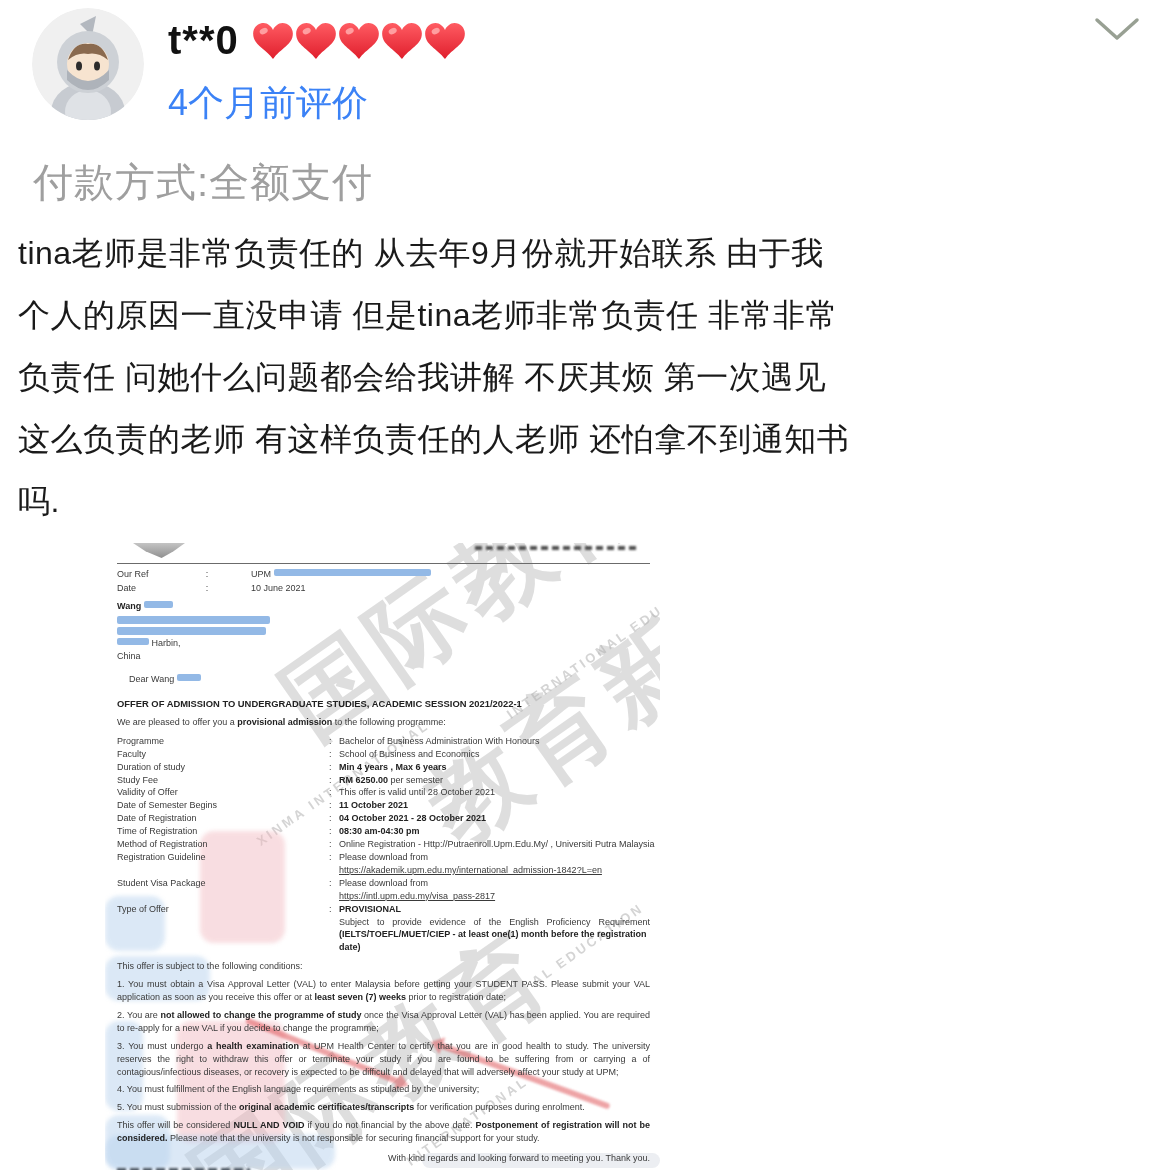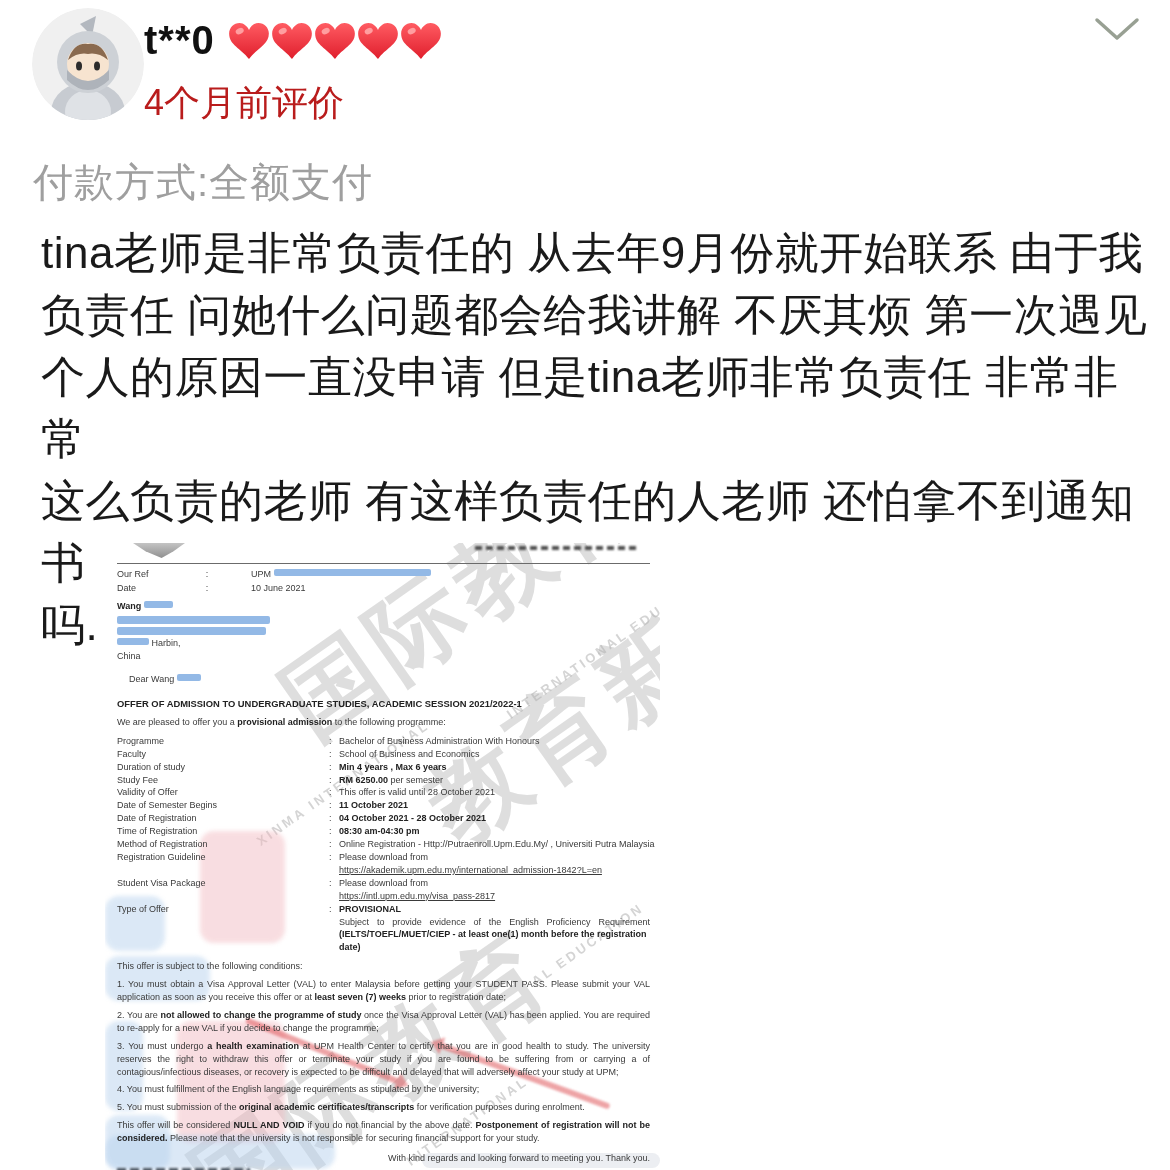--- a/index.html
+++ b/index.html
@@ -3,30 +3,30 @@
 <meta charset="utf-8">
 <style>
   * { margin:0; padding:0; box-sizing:border-box; }
   html,body { width:1170px; height:1170px; background:#fff; overflow:hidden;
               font-family:"Liberation Sans","DejaVu Sans",sans-serif; position:relative; }
 
   
   .chev { position:absolute; left:1093px; top:14px; }
   .header { position:absolute; left:32px; top:8px; display:flex; }
   .avatar { width:112px; height:112px; border-radius:50%; overflow:hidden; flex:none; }
-  .htext { }
+  .htext { margin-left:24px; }
   .name-row { margin-top:10px; display:flex; align-items:center; }
   .uname { font-size:40px; font-weight:700; color:#111; letter-spacing:1px; }
   .hearts { display:flex; margin-left:14px; gap:3px; align-items:center; }
   .hearts svg { width:40px; height:36px; }
-  .rtime { margin-top:16px; font-size:36px; color:#b91c1c; }
+  .rtime { margin-top:16px; font-size:36px; color:#3b82f6; }
 
   .payment { position:absolute; left:33px; top:155px; font-size:40px; color:#9f9f9f; letter-spacing:1px; }
 
-  .review { position:absolute; left:41px; top:222px; width:1115px; font-size:44px;
+  .review { position:absolute; left:18px; top:222px; width:1115px; font-size:32px;
             line-height:62px; color:#1a1a1a; letter-spacing:0.5px; }
 
   
   .doc { position:absolute; left:105px; top:543px; width:555px; height:627px;
          background:#fff; overflow:hidden; font-size:9px; line-height:12.9px; color:#3a3a3a; }
   .doc .b { font-weight:700; color:#222; }
   .doc .u { text-decoration:underline; }
 
   
   .wm { position:absolute; white-space:nowrap; pointer-events:none; }
@@ -161,22 +161,22 @@
         </span>
     </div>
     <div class="rtime">4个月前评价</div>
   </div>
 </div>
 
 <div class="payment">付款方式:全额支付</div>
 
 <div class="review">
     <div>tina老师是非常负责任的 从去年9月份就开始联系 由于我</div>
+    <div>个人的原因一直没申请 但是tina老师非常负责任 非常非常</div>
     <div>负责任 问她什么问题都会给我讲解 不厌其烦 第一次遇见</div>
-    <div>个人的原因一直没申请 但是tina老师非常负责任 非常非常</div>
     <div>这么负责的老师 有这样负责任的人老师 还怕拿不到通知书</div>
     <div>吗.</div>
   </div>
 
 <div class="doc">
 
   <div class="wm wm-cn" style="left:185px; top:165px;">国际教育</div>
   <div class="wm wm-cn" style="left:330px; top:270px;">教育新马</div>
   <div class="wm wm-cn" style="left:95px; top:645px;">国际教育</div>
   <div class="wm wm-en" style="left:400px; top:168px;">INTERNATIONAL EDUCATION</div>

